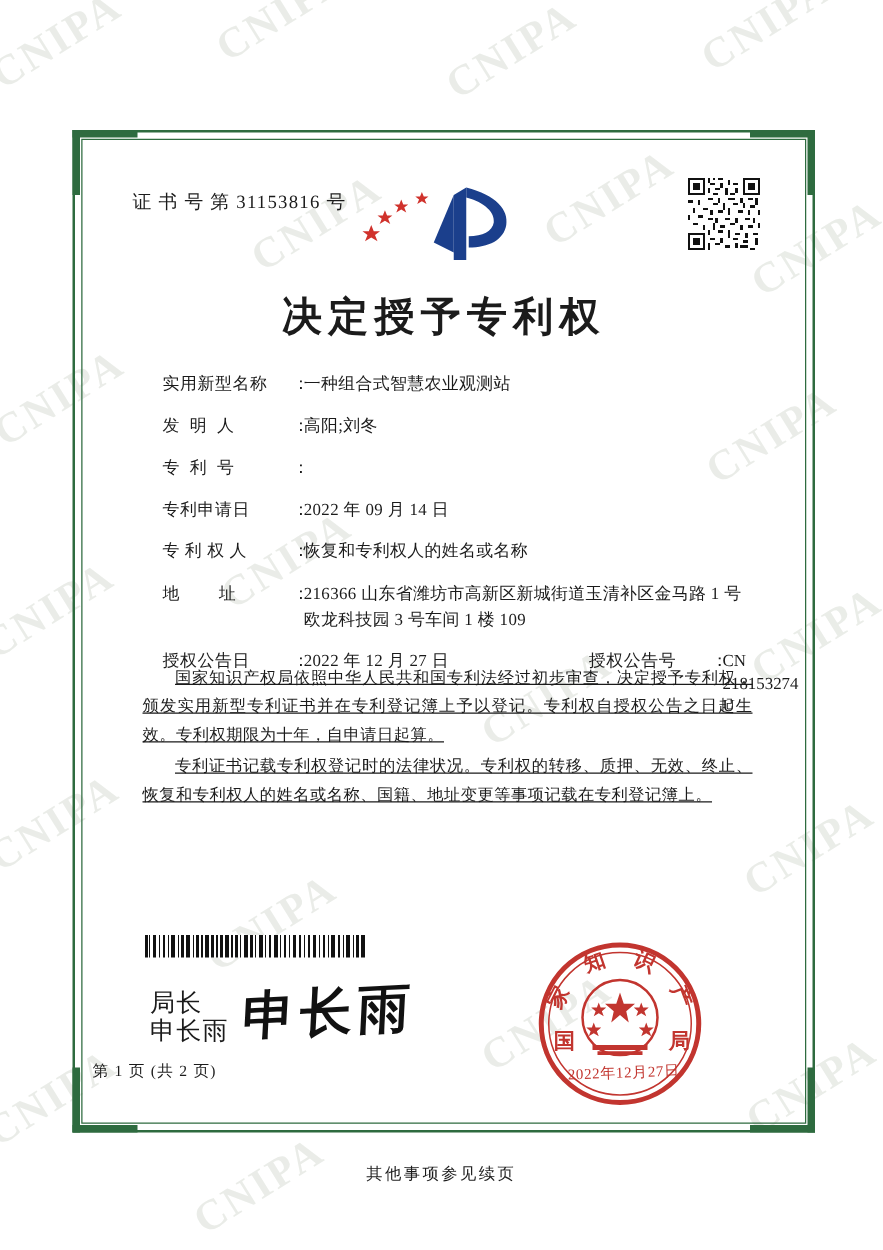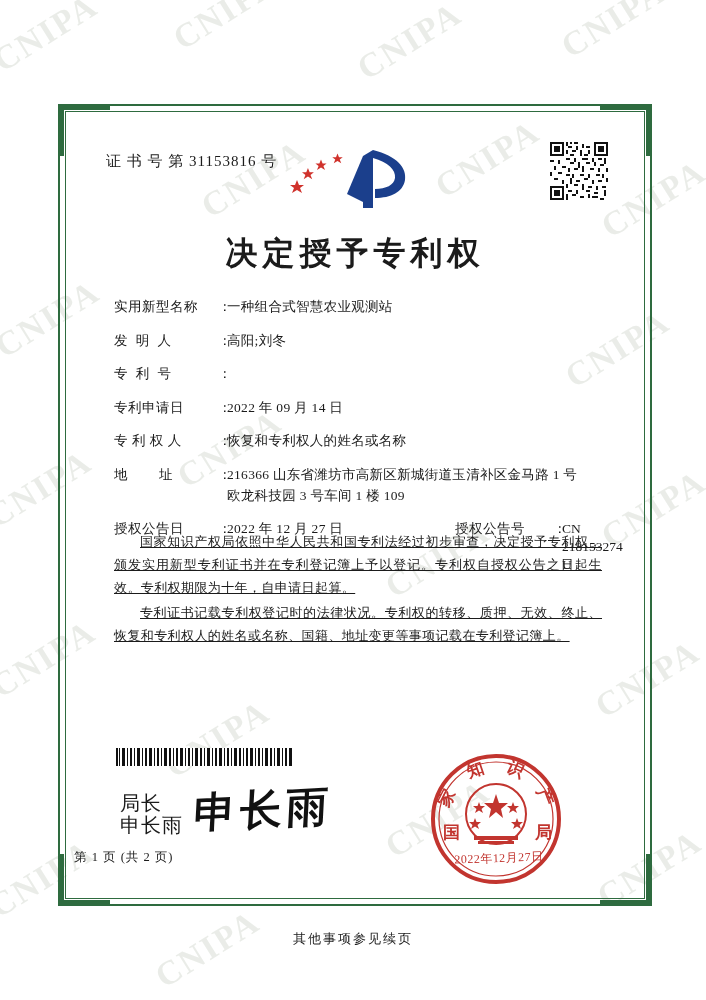--- a/index.html
+++ b/index.html
@@ -113,20 +113,21 @@
     left: 40px;
     right: 34px;
     top: 178px;
     font-size: 13.5px;
   }
   .field-row {
     display: flex;
     align-items: flex-start;
     margin-bottom: 15.5px;
     line-height: 18px;
+    margin-left: 16px;
   }
   .f-label {
     width: 104px;
     flex: 0 0 104px;
     letter-spacing: 0.5px;
     white-space: pre;
   }
   .f-colon {
     width: 9px;
     flex: 0 0 9px;

